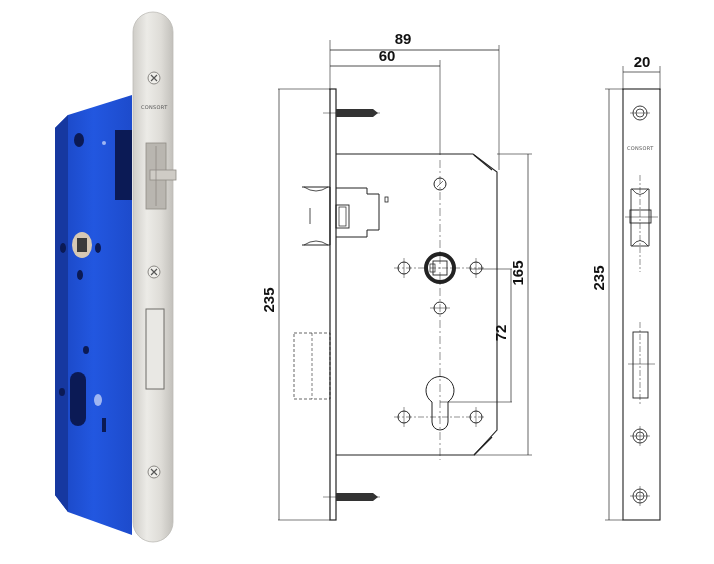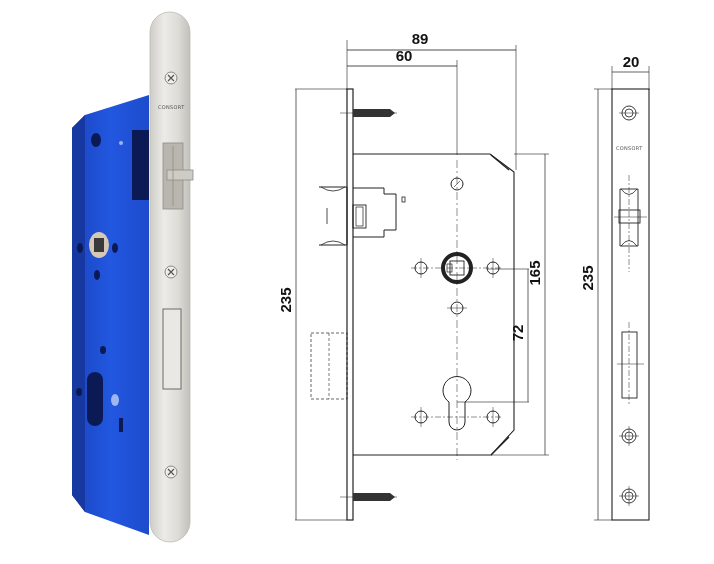--- a/index.html
+++ b/index.html
@@ -1,17 +1,17 @@
 <!DOCTYPE html>
 <html><head>
 <meta charset="utf-8">
 <style>
   html, body { margin: 0; padding: 0; background: #ffffff; }
   body { width: 714px; height: 564px; position: relative; overflow: hidden; font-family: "Liberation Sans", sans-serif; }
-  .panel { position: absolute; top: 0; margin-left: 17px; }
+  .panel { position: absolute; top: 0; }
   svg { display: block; }
   .dimtxt { font-family: "Liberation Sans", sans-serif; font-weight: bold; fill: #111; }
   .brand { font-family: "DejaVu Sans", sans-serif; font-size: 5px; fill: #555; letter-spacing: 0.3px; }
 </style>
 </head>
 <body>
 
 <div class="panel" style="left:0; width:240px; height:564px;">
   <svg width="240" height="564" viewBox="0 0 240 564">
     <defs>
@@ -144,21 +144,21 @@
     </g>
 
     <text class="dimtxt" x="403" y="44" font-size="15" text-anchor="middle">89</text>
     <text class="dimtxt" x="387" y="61" font-size="15" text-anchor="middle">60</text>
     <text class="dimtxt" x="274" y="300" font-size="15" text-anchor="middle" transform="rotate(-90 274 300)">235</text>
     <text class="dimtxt" x="523" y="273" font-size="15" text-anchor="middle" transform="rotate(-90 523 273)">165</text>
     <text class="dimtxt" x="506" y="333" font-size="15" text-anchor="middle" transform="rotate(-90 506 333)">72</text>
   </svg>
 </div>
 
-<div class="panel" style="left:552px; width:134px; height:564px;">
+<div class="panel" style="left:580px; width:134px; height:564px;">
   <svg width="134" height="564" viewBox="580 0 134 564">
     <g stroke="#222" fill="none" stroke-width="1">
 
       <line x1="623" y1="72" x2="660" y2="72" stroke-width="0.7"></line>
       <line x1="623" y1="66" x2="623" y2="90" stroke-width="0.6"></line>
       <line x1="660" y1="66" x2="660" y2="90" stroke-width="0.6"></line>
 
       <rect x="623" y="89" width="37" height="431" stroke-width="1.1"></rect>
 
       <line x1="605" y1="89" x2="623" y2="89" stroke-width="0.6"></line>

